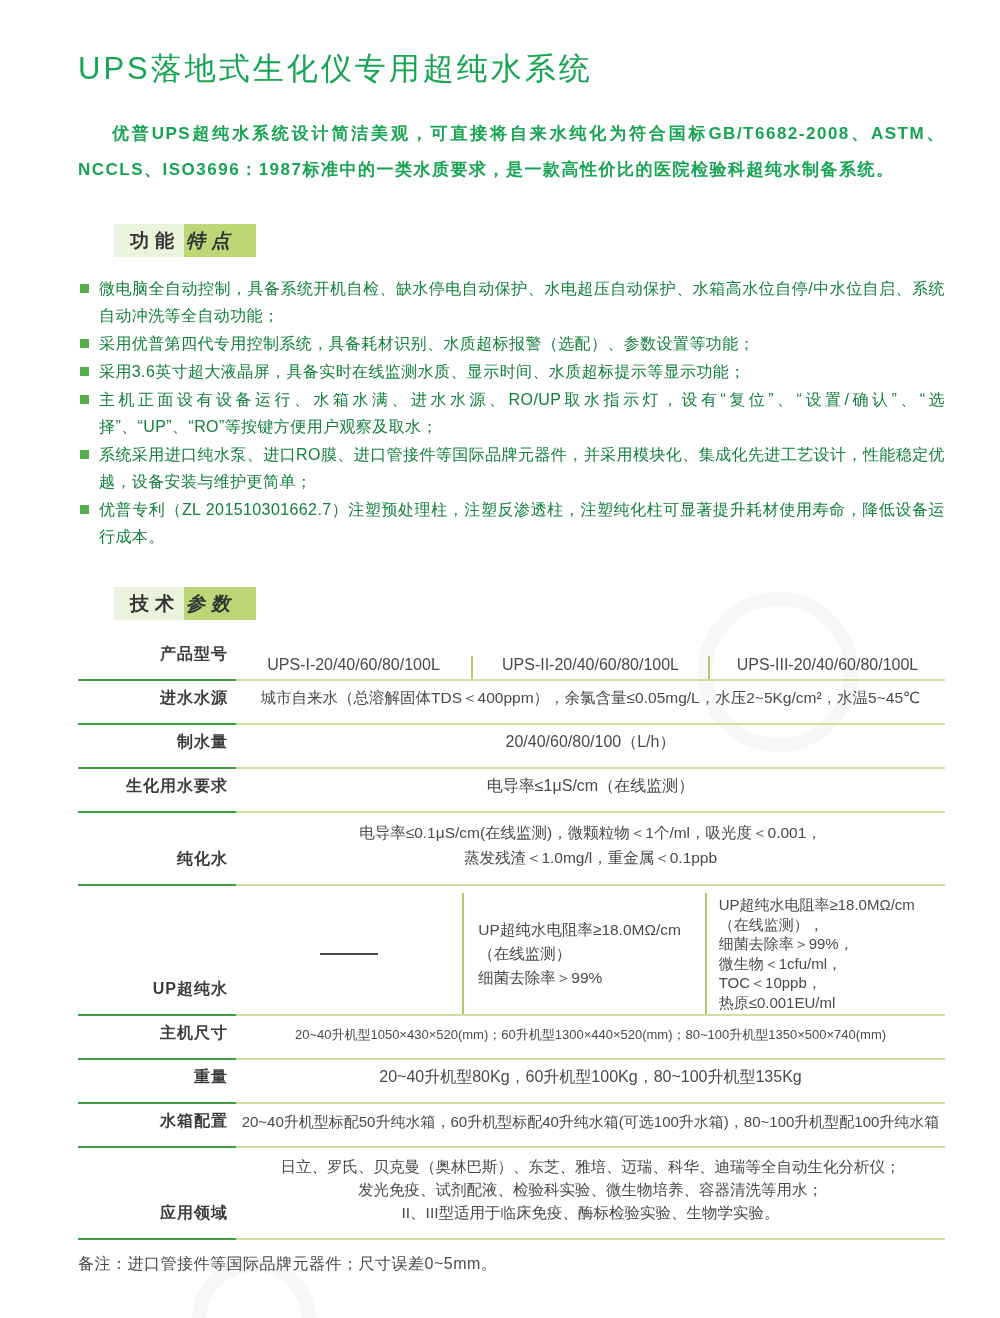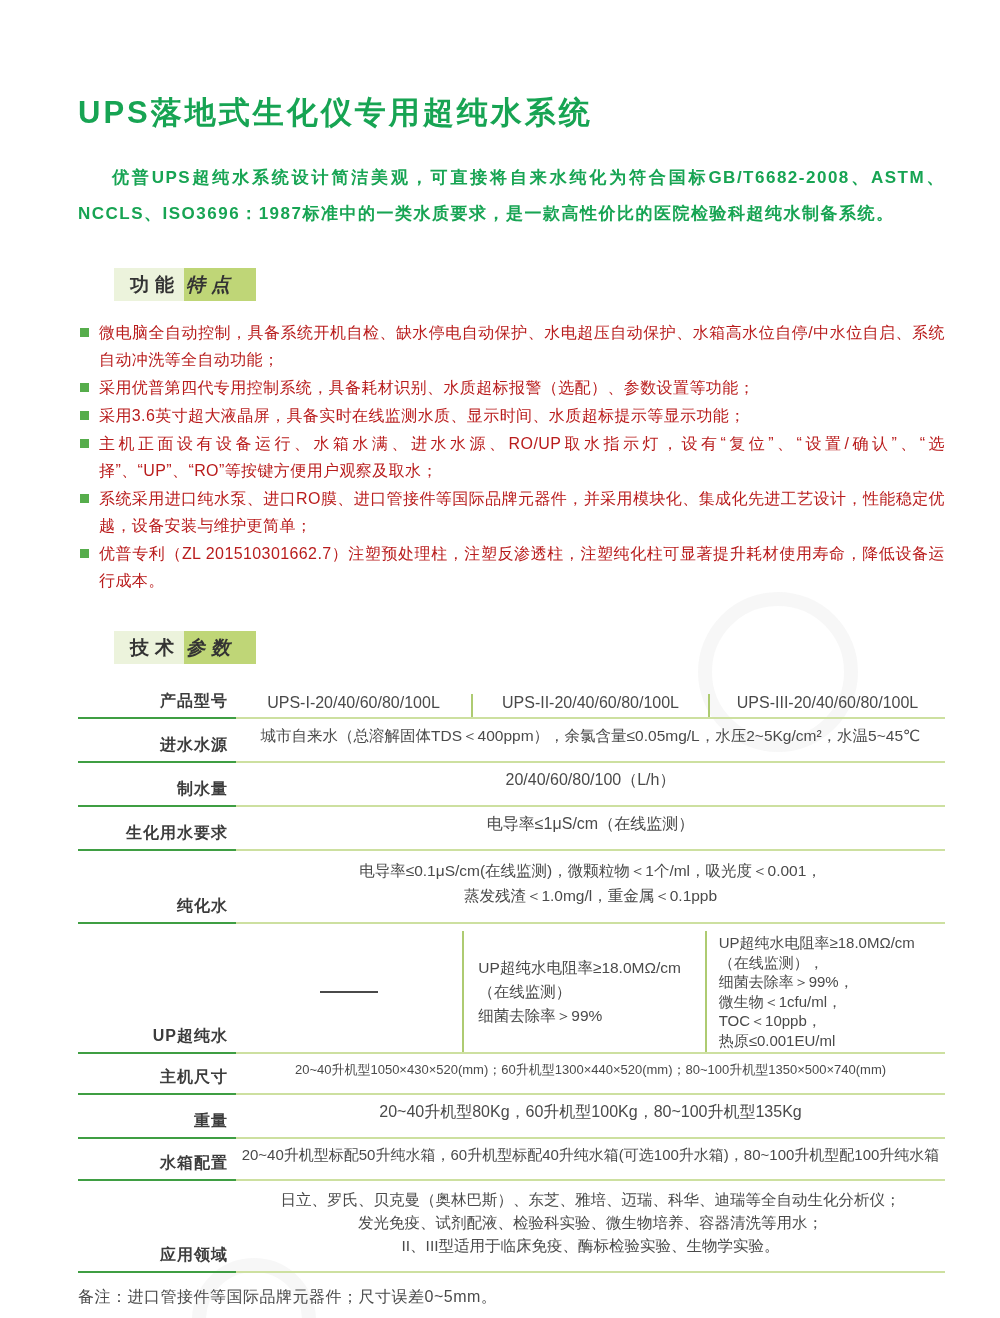--- a/index.html
+++ b/index.html
@@ -12,50 +12,50 @@
   .content{position:relative;z-index:2;padding:0 55px 0 78px;}
 
   
   .watermark{position:absolute;border-radius:50%;z-index:0;
     border:14px solid rgba(140,140,140,0.07);}
   #wm1{width:132px;height:132px;left:698px;top:592px;}
   #wm2{width:96px;height:96px;left:192px;top:1258px;}
 
   
   .title{
-    margin:0;padding-top:92px;
-    font-size:31px;font-weight:bold;letter-spacing:3px;
+    margin:0;padding-top:48px;
+    font-size:31px;font-weight:normal;letter-spacing:3px;
     color:#17a453;
   }
   .intro{
     margin:26px 0 0 0;
     font-size:17px;font-weight:bold;line-height:36px;letter-spacing:1.5px;
     color:#17a453;text-indent:2em;text-align:justify;
   }
 
   
   .sec-header{display:inline-flex;margin-top:36px;
     font-size:19px;font-weight:bold;color:#333;line-height:1;}
   .sec-header .p1{background:#ecf3dc;padding:7px 4px 7px 16px;letter-spacing:6px;margin-left:36px;}
   .sec-header .p2{background:#bfd677;padding:7px 20px 7px 2px;letter-spacing:6px;font-style:italic;}
 
   
   .features{list-style:none;margin:18px 0 0 0;padding:0;}
   .feature{display:flex;align-items:flex-start;
-    font-size:16px;line-height:27px;color:#b91c1c;letter-spacing:0.4px;
+    font-size:16px;line-height:27px;color:#15803d;letter-spacing:0.4px;
     margin-bottom:1px;}
   .bullet{flex:none;width:9px;height:9px;background:#56ad4c;margin:9px 10px 0 2px;}
   .ftext{flex:1;text-align:justify;}
 
   
   .spec-table{margin-top:24px;}
   .spec-row{display:flex;margin-top:7px;min-height:31px;}
   .spec-row .lbl{
     width:150px;flex:none;display:flex;align-items:flex-end;justify-content:flex-end;
-    padding:0 8px 5px 0;border-bottom:2px solid #3f9e43;
+    padding:0 8px 14px 0;border-bottom:2px solid #3f9e43;
     font-size:16px;font-weight:bold;color:#3c3c3c;letter-spacing:1px;white-space:nowrap;
   }
   .spec-row .val{
     flex:1;border-bottom:2px solid #cde0a0;
     display:flex;flex-direction:column;justify-content:flex-end;
     text-align:center;padding-bottom:14px;
     font-size:16px;color:#4a4a4a;
   }
   .preline{white-space:pre-line;}
   .val.cols{flex-direction:row;align-items:flex-end;padding-bottom:0;}

